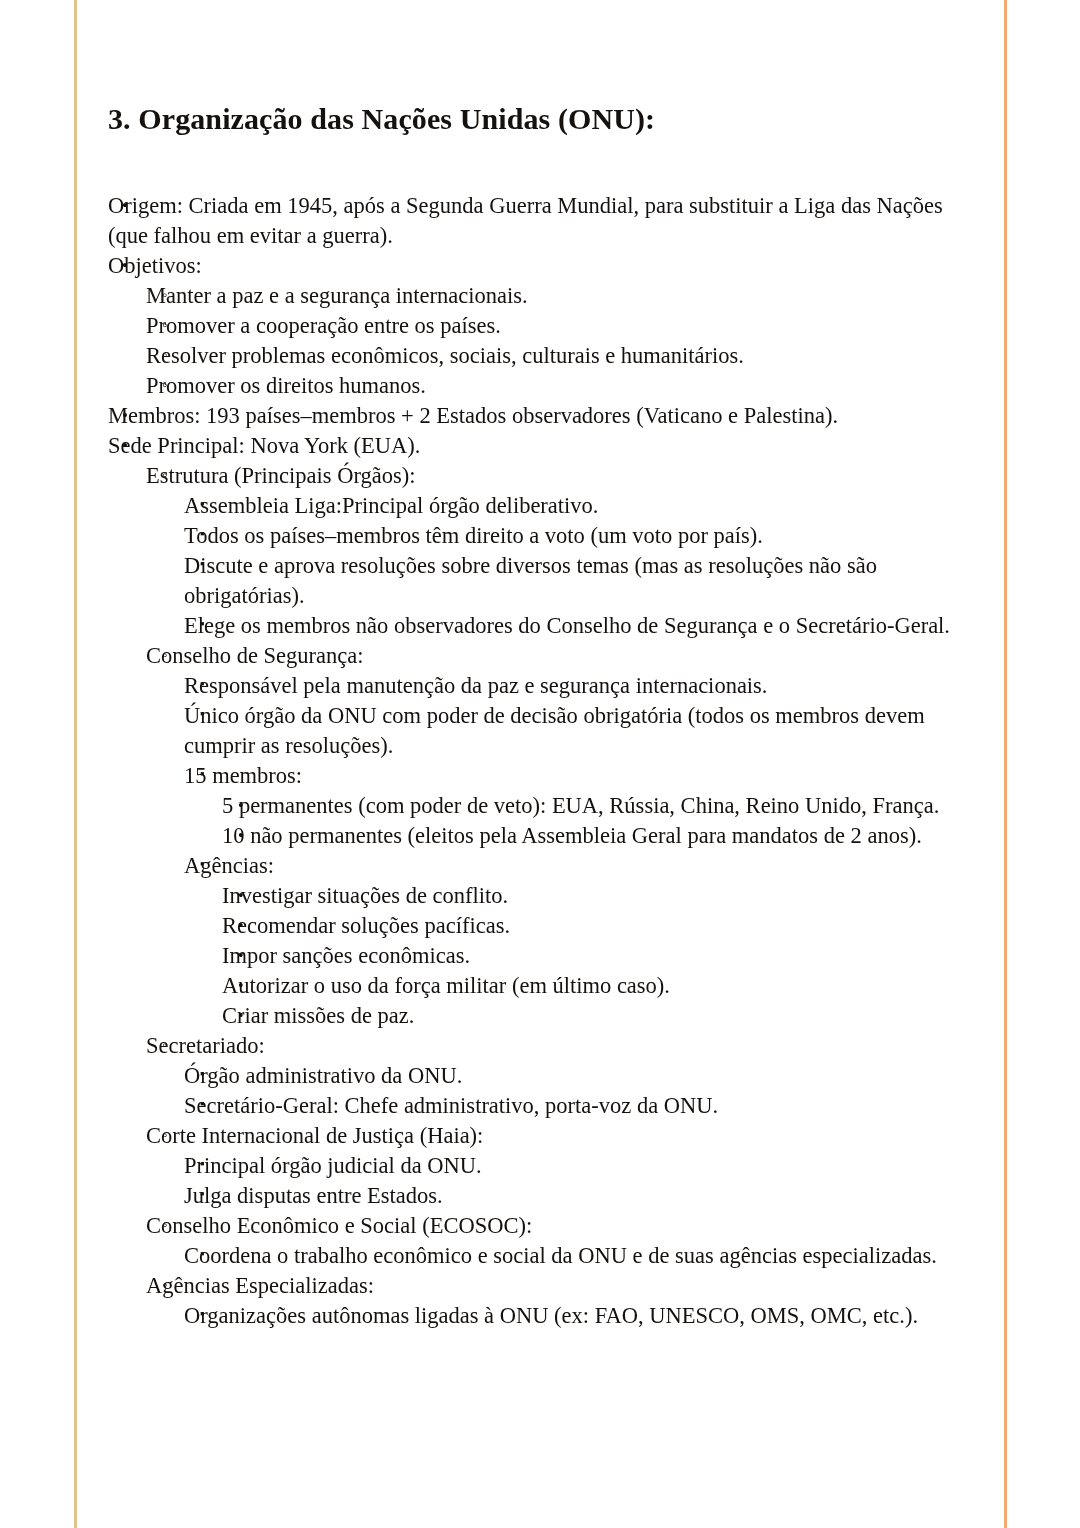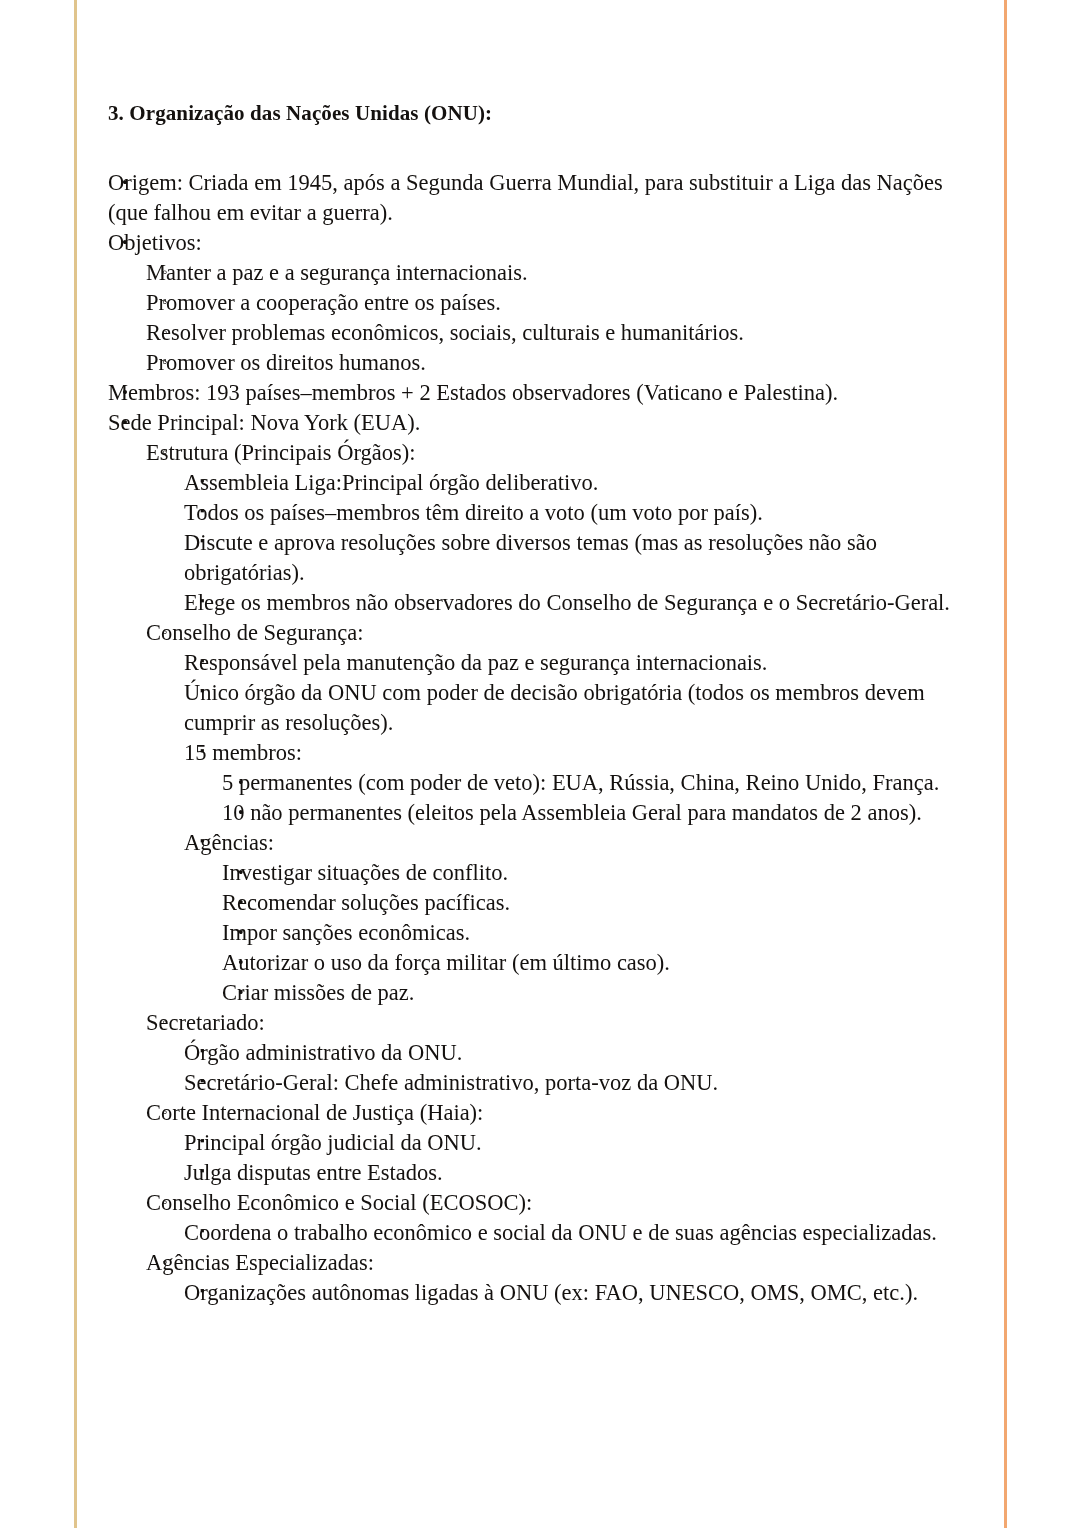--- a/index.html
+++ b/index.html
@@ -30,24 +30,24 @@
   .rule-right { left: 1004px; background: #f2a770; }
 
   .content {
     position: absolute;
     left: 108px;
     top: 100px;
     width: 850px;
   }
 
   .doc-heading {
-    font-size: 21px;
+    font-size: 30px;
     font-weight: bold;
     letter-spacing: 0.1px;
-    margin: 0 0 42px 0;
+    margin: 0 0 53px 0;
     line-height: 1.25;
   }
 
   ul.lvl {
     list-style: none;
     margin: 0;
     padding: 0;
   }
 
   li.item {

